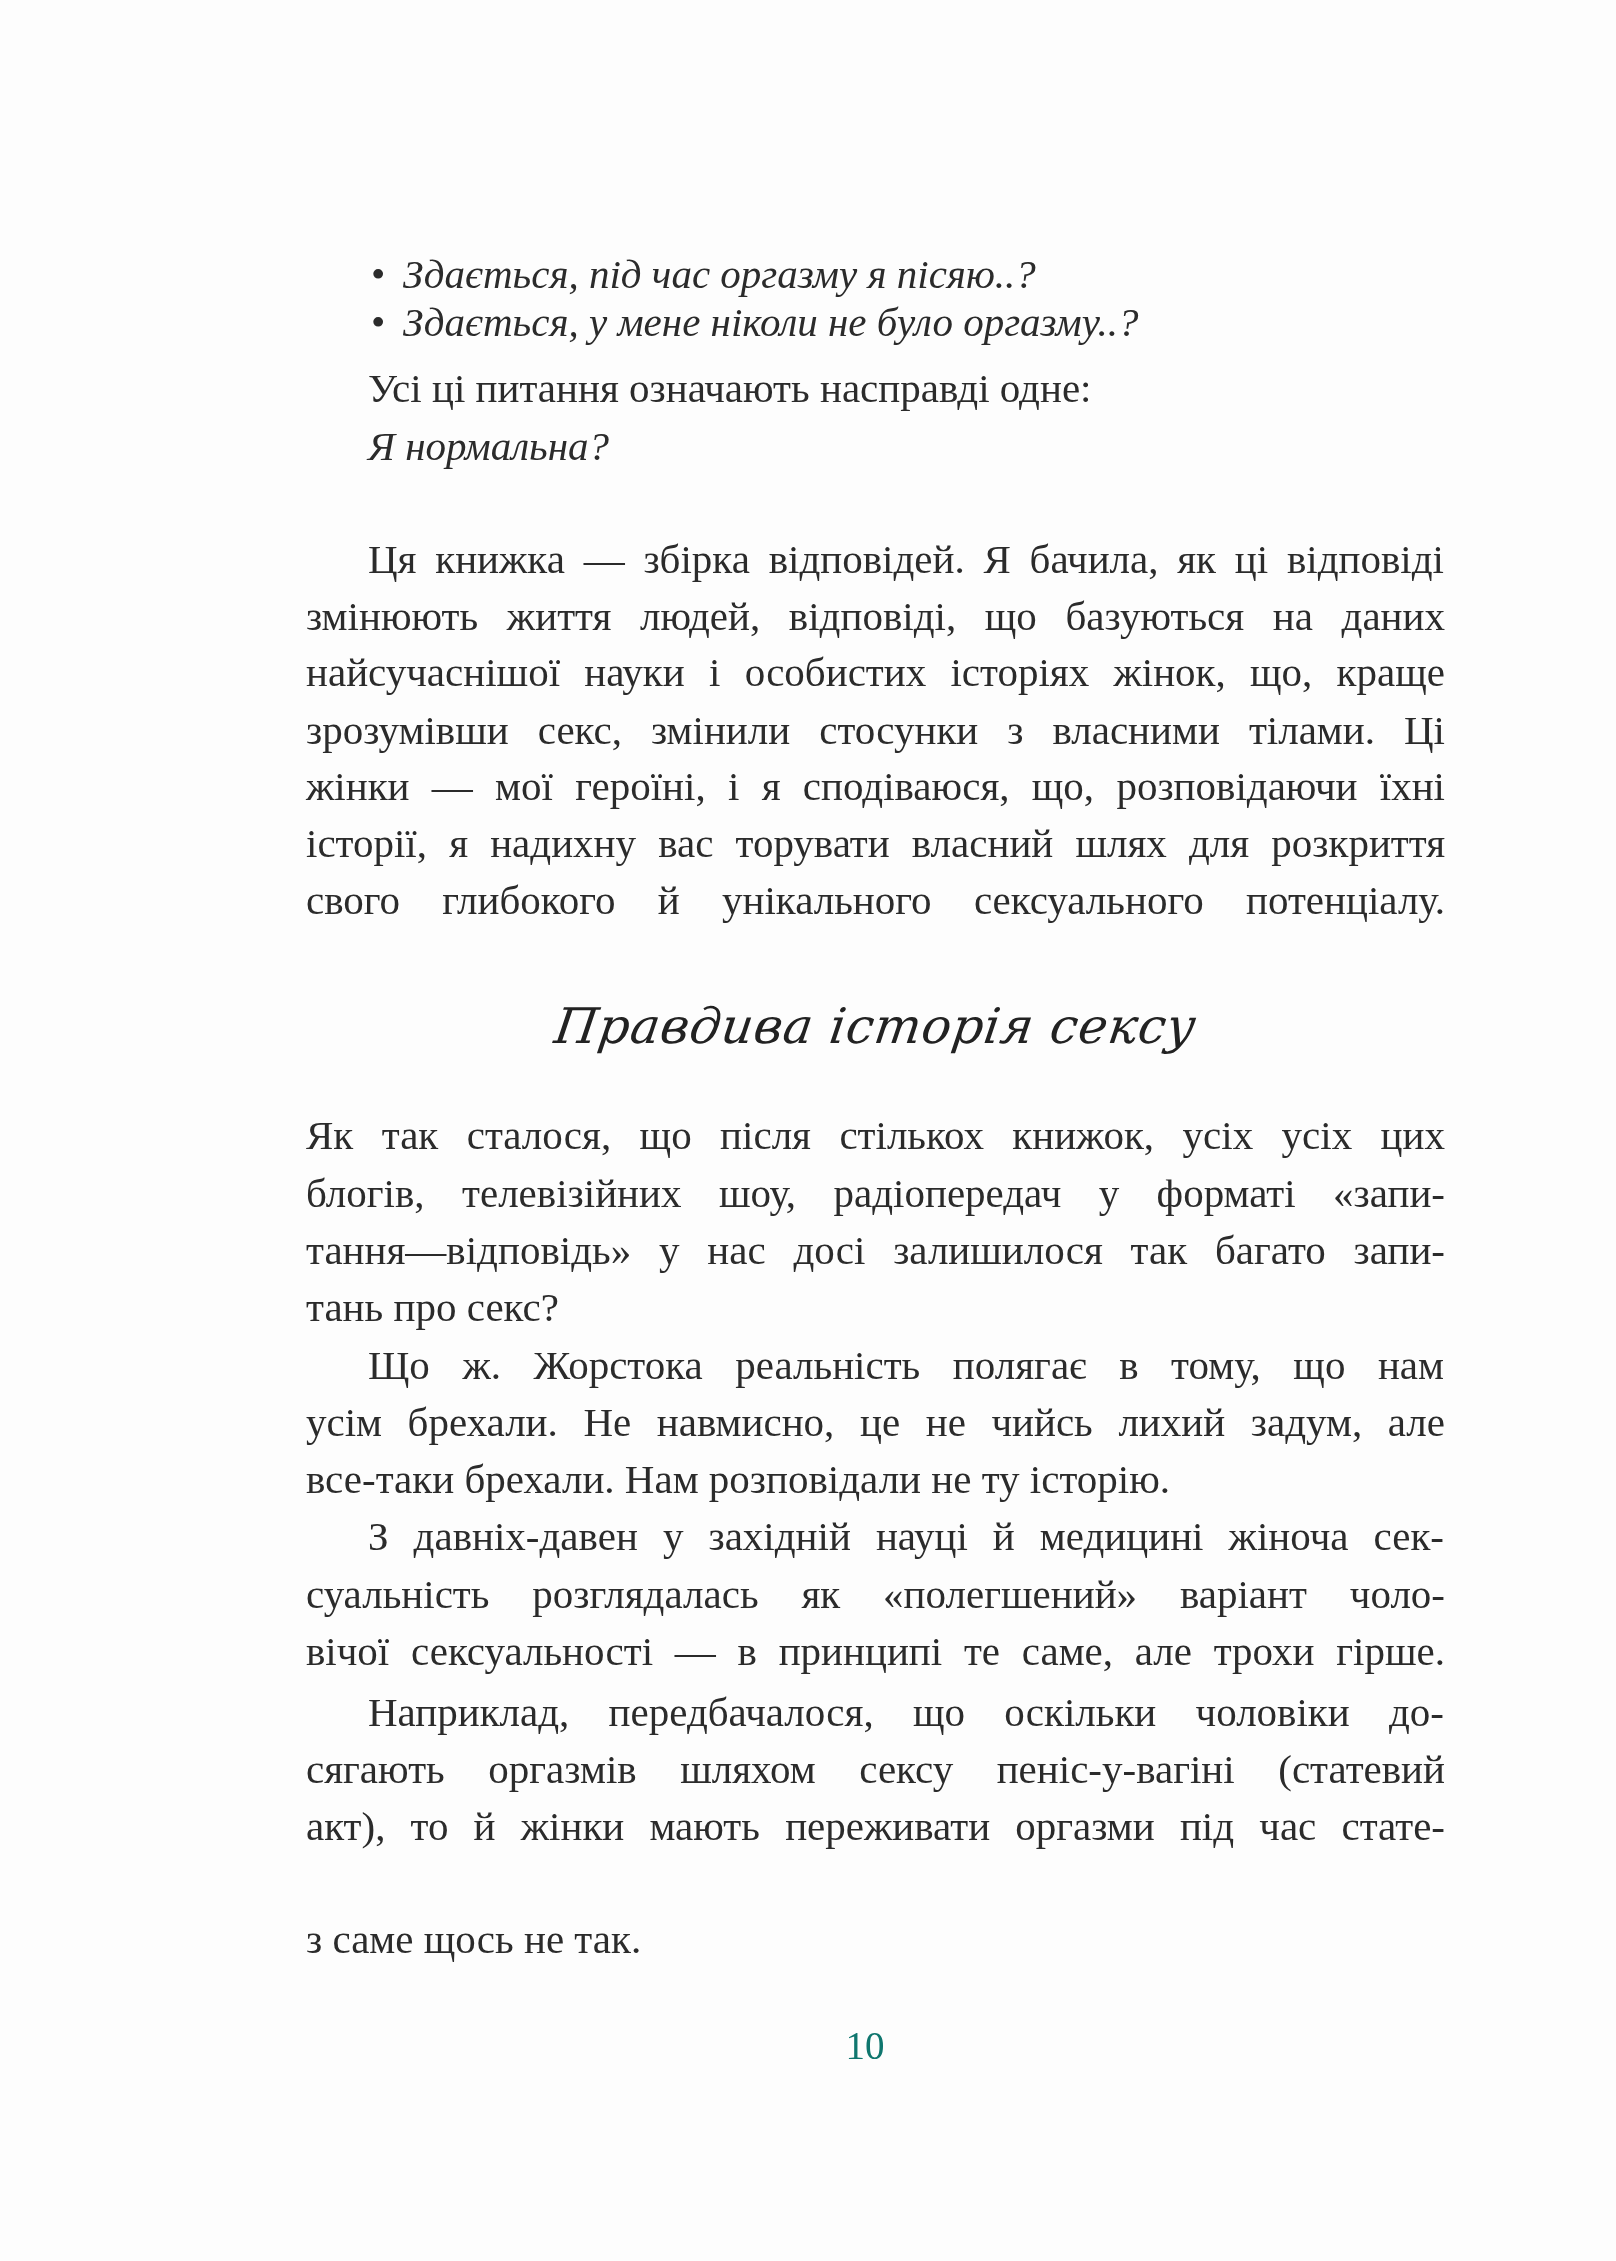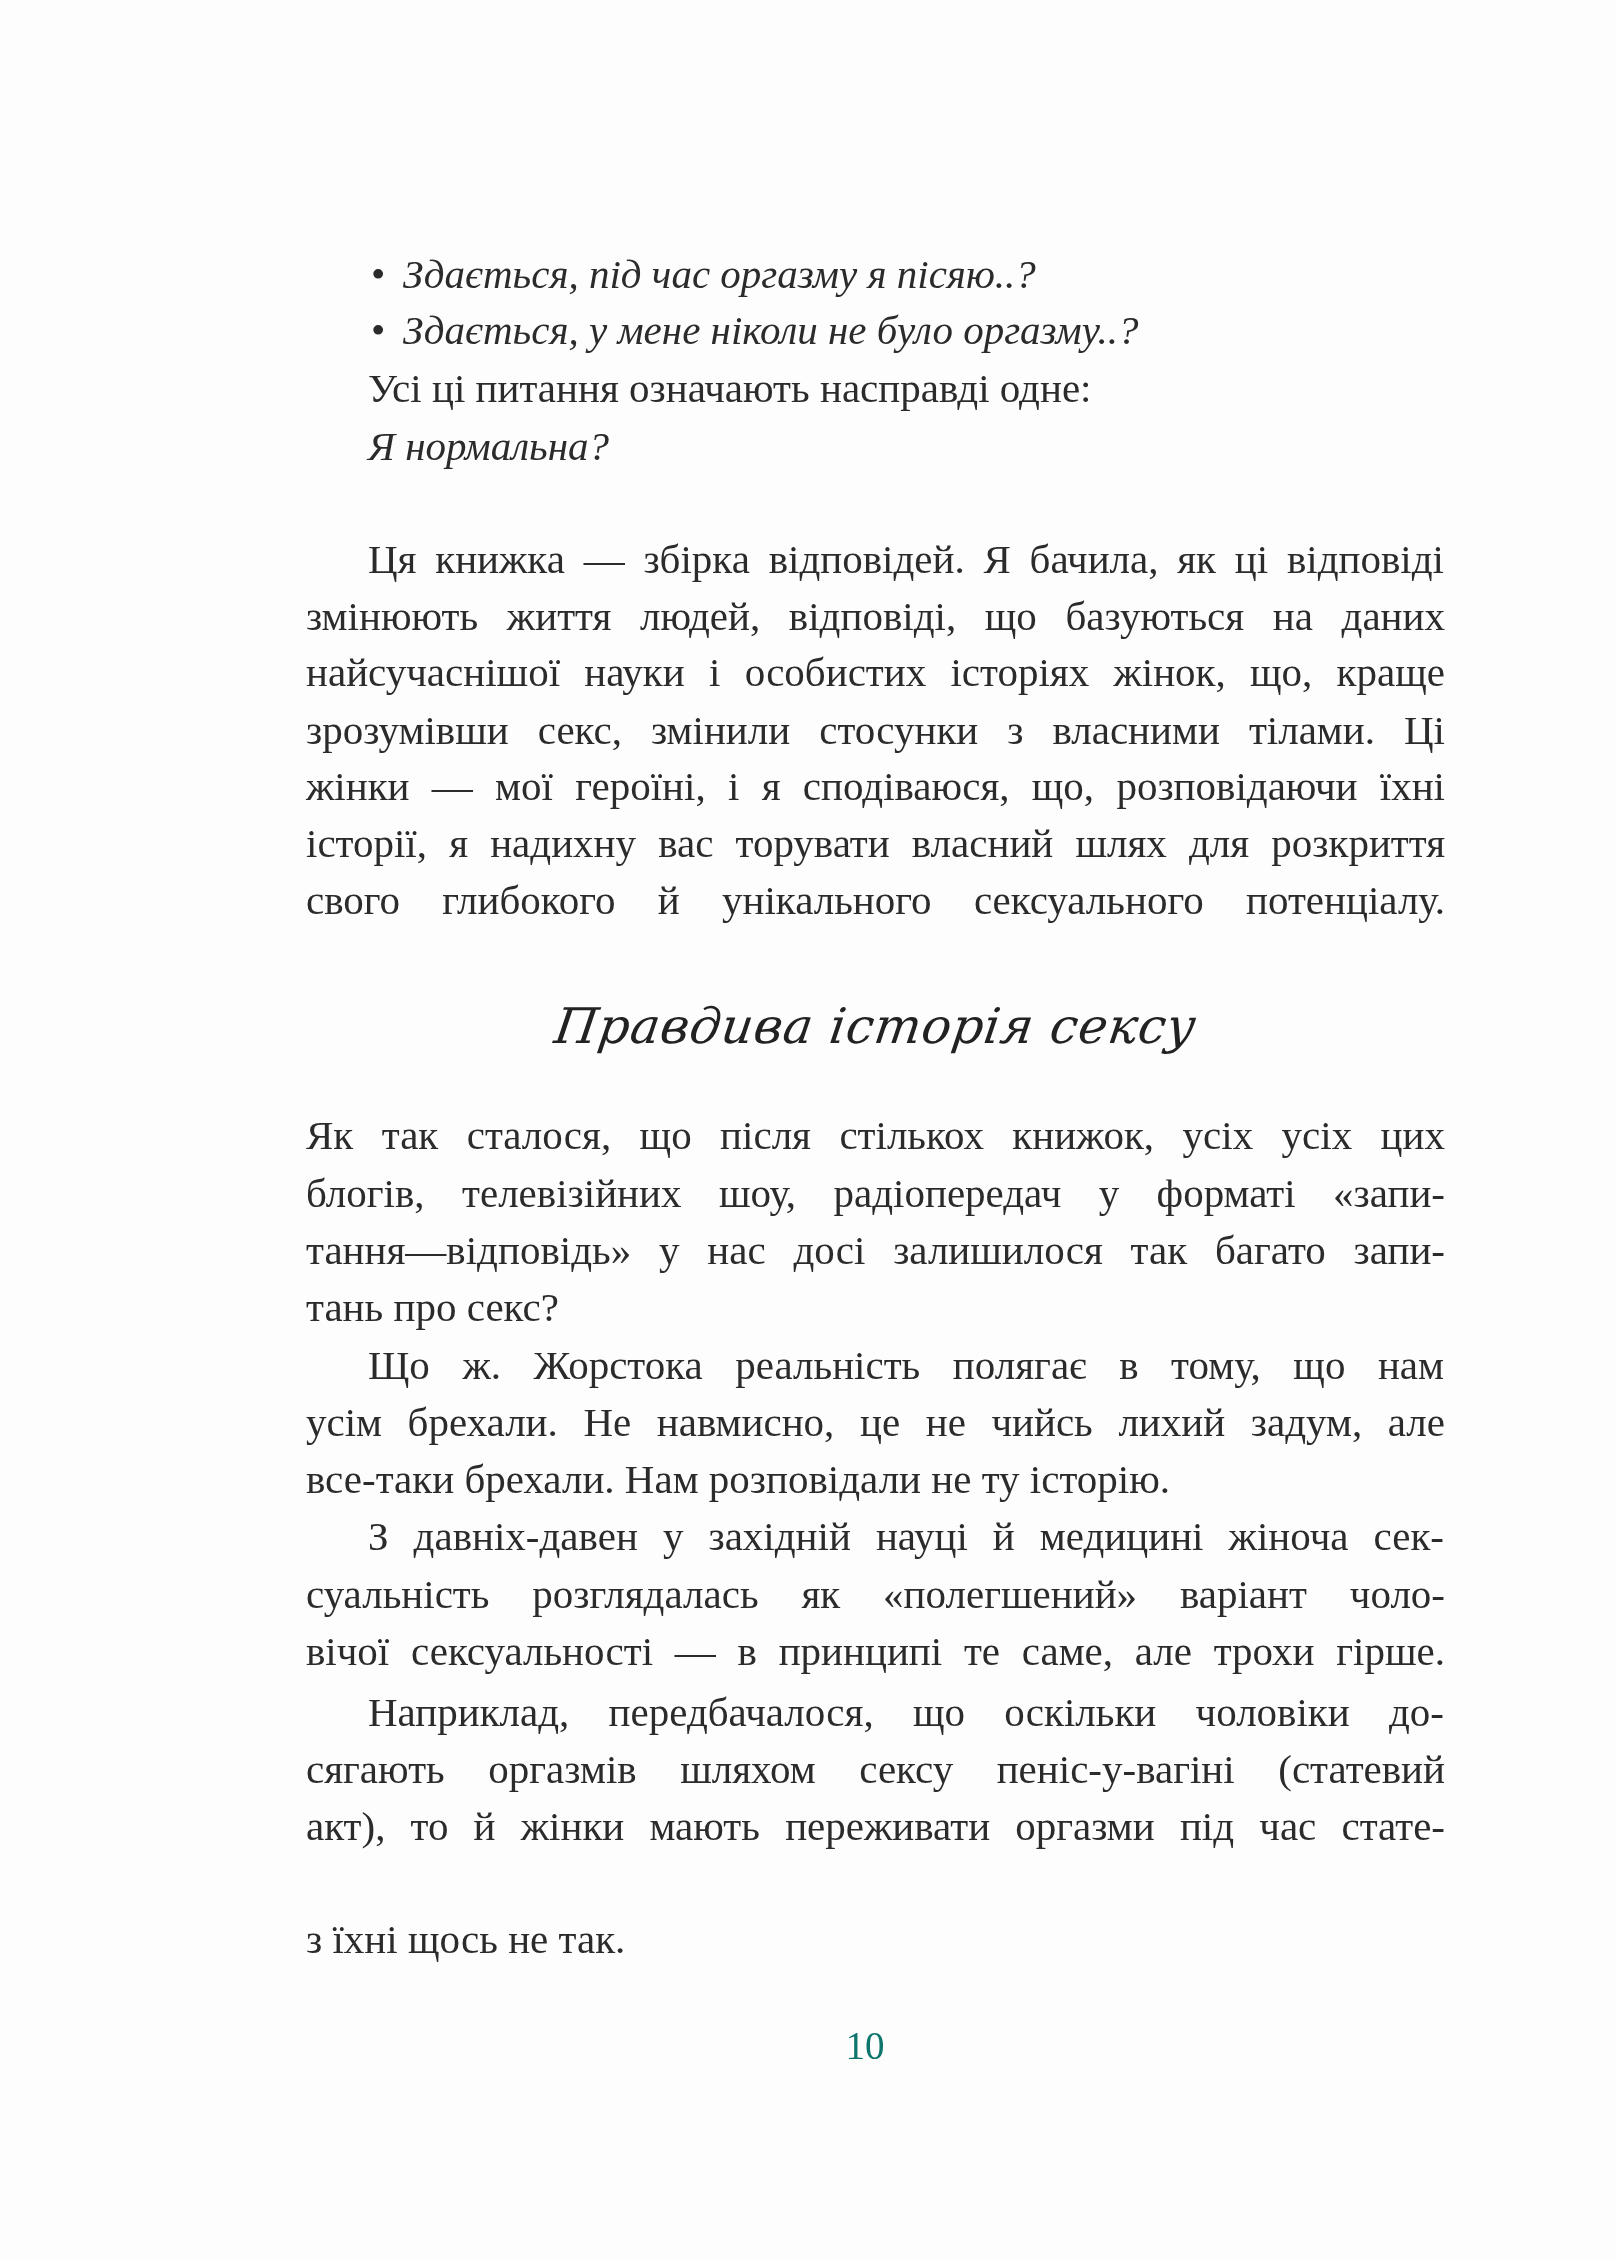--- a/index.html
+++ b/index.html
@@ -73,21 +73,21 @@
   }
 </style>
 </head>
 <body>
 
 <div class="page">
 
   <div class="line bullet-line" style="top:246px">
     <span class="bullet-dot">•</span><span>Здається, під час оргазму я пісяю..?</span>
   </div>
-  <div class="line bullet-line" style="top:302px">
+  <div class="line bullet-line" style="top:294px">
     <span class="bullet-dot">•</span><span>Здається, у мене ніколи не було оргазму..?</span>
   </div>
 
   <div class="line indent" style="top:360px">Усі ці питання означають насправді одне:</div>
   <div class="line indent italic" style="top:418px">Я нормальна?</div>
 
   <div class="line indent just" style="top:531px">Ця книжка — збірка відповідей. Я бачила, як ці відповіді</div>
   <div class="line just" style="top:588px">змінюють життя людей, відповіді, що базуються на даних</div>
   <div class="line just" style="top:644px">найсучаснішої науки і особистих історіях жінок, що, краще</div>
   <div class="line just" style="top:702px">зрозумівши секс, змінили стосунки з власними тілами. Ці</div>
@@ -106,17 +106,17 @@
   <div class="line just" style="top:1394px">усім брехали. Не навмисно, це не чийсь лихий задум, але</div>
   <div class="line" style="top:1451px">все-таки брехали. Нам розповідали не ту історію.</div>
 
   <div class="line indent just" style="top:1508px">З давніх-давен у західній науці й медицині жіноча сек-</div>
   <div class="line just" style="top:1566px">суальність розглядалась як «полегшений» варіант чоло-</div>
   <div class="line just" style="top:1623px">вічої сексуальності — в принципі те саме, але трохи гірше.</div>
 
   <div class="line indent just" style="top:1684px">Наприклад, передбачалося, що оскільки чоловіки до-</div>
   <div class="line just" style="top:1741px">сягають оргазмів шляхом сексу пеніс-у-вагіні (статевий</div>
   <div class="line just" style="top:1798px">акт), то й жінки мають переживати оргазми під час стате-</div>
-  <div class="line" style="top:1911px">з їхні щось не так.</div>
+  <div class="line" style="top:1911px">з саме щось не так.</div>
 
   <div class="page-number">10</div>
 </div>
 
 
 </body></html>

